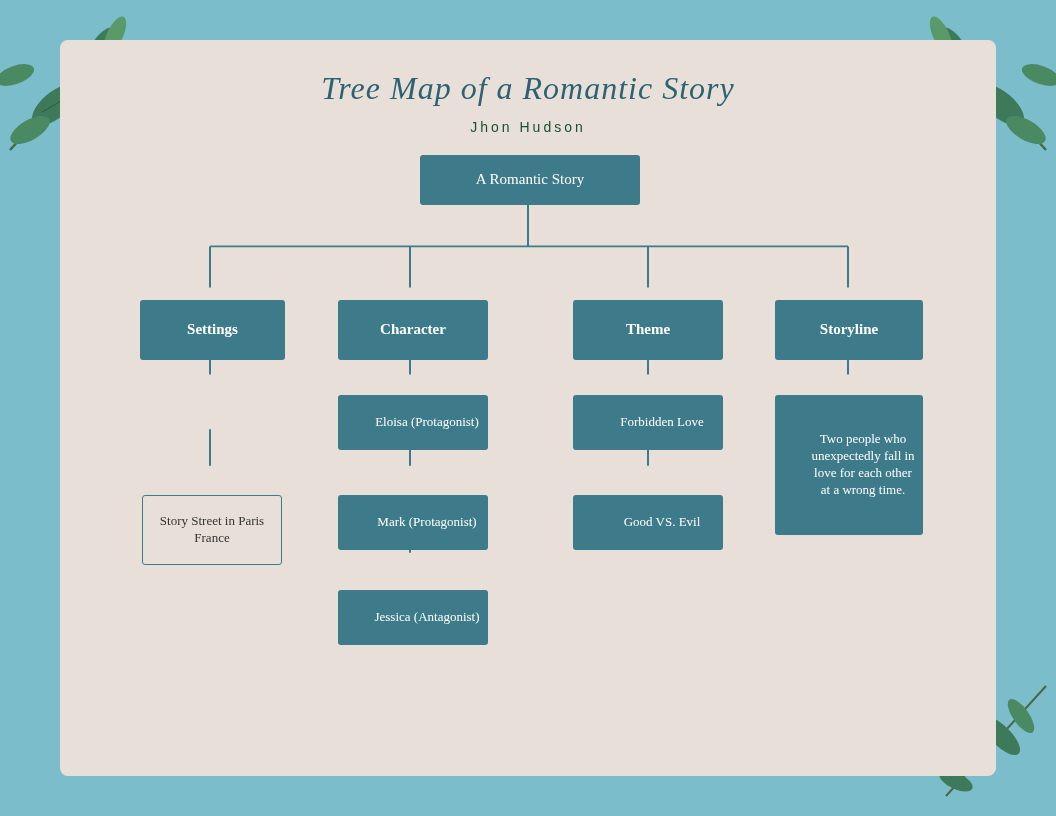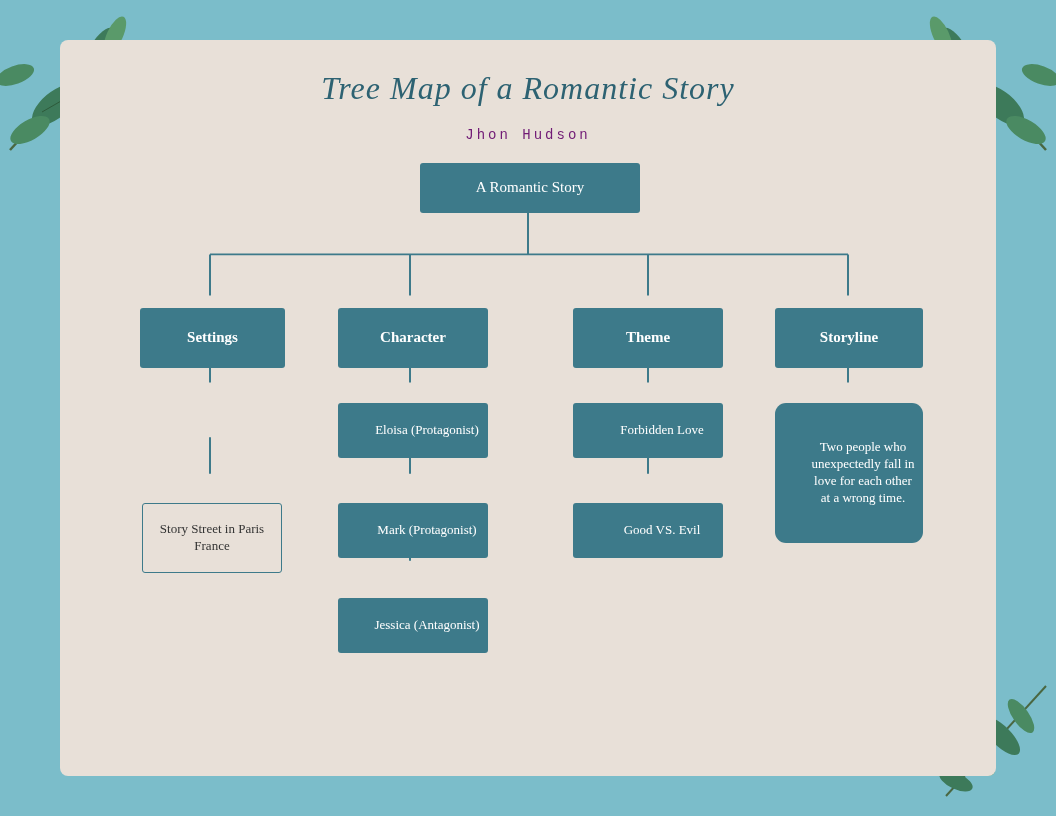--- a/index.html
+++ b/index.html
@@ -62,25 +62,25 @@
     .main-title {
       font-family: 'Georgia', cursive, serif;
       font-size: 32px;
       color: #2d6272;
       font-style: italic;
       font-weight: normal;
       letter-spacing: 1px;
     }
 
     .subtitle {
-      font-family: Liberation Mono, monospace;
+      font-family: Liberation Sans, sans-serif;
       font-size: 14px;
-      color: #701a75;
+      color: #14532d;
       letter-spacing: 3px;
-      margin-top: 20px;
+      margin-top: 12px;
     }
 
     
     .tree-container {
       position: relative;
       width: 100%;
       height: calc(100% - 90px);
     }
 
     svg.tree-lines {
@@ -245,19 +245,19 @@
         <span>Forbidden Love</span>
       </div>
       <div class="node leaf-dark" style="left: 473px; top: 340px; width: 150px; height: 55px;">
         <span>Good VS.  Evil</span>
       </div>
 
       <div class="node branch" style="left: 675px; top: 145px; width: 148px; height: 60px;">
         <span>Storyline</span>
       </div>
 
-      <div class="node leaf-dark" style="left: 675px; top: 240px; width: 148px; height: 140px; border-radius: 11px;">
+      <div class="node leaf-dark" style="left: 675px; top: 240px; width: 148px; height: 140px;">
         <span>Two people who unexpectedly fall in love for each other at a wrong time.</span>
       </div>
 
     </div>
   </div>
 </div>
 
 </body></html>

